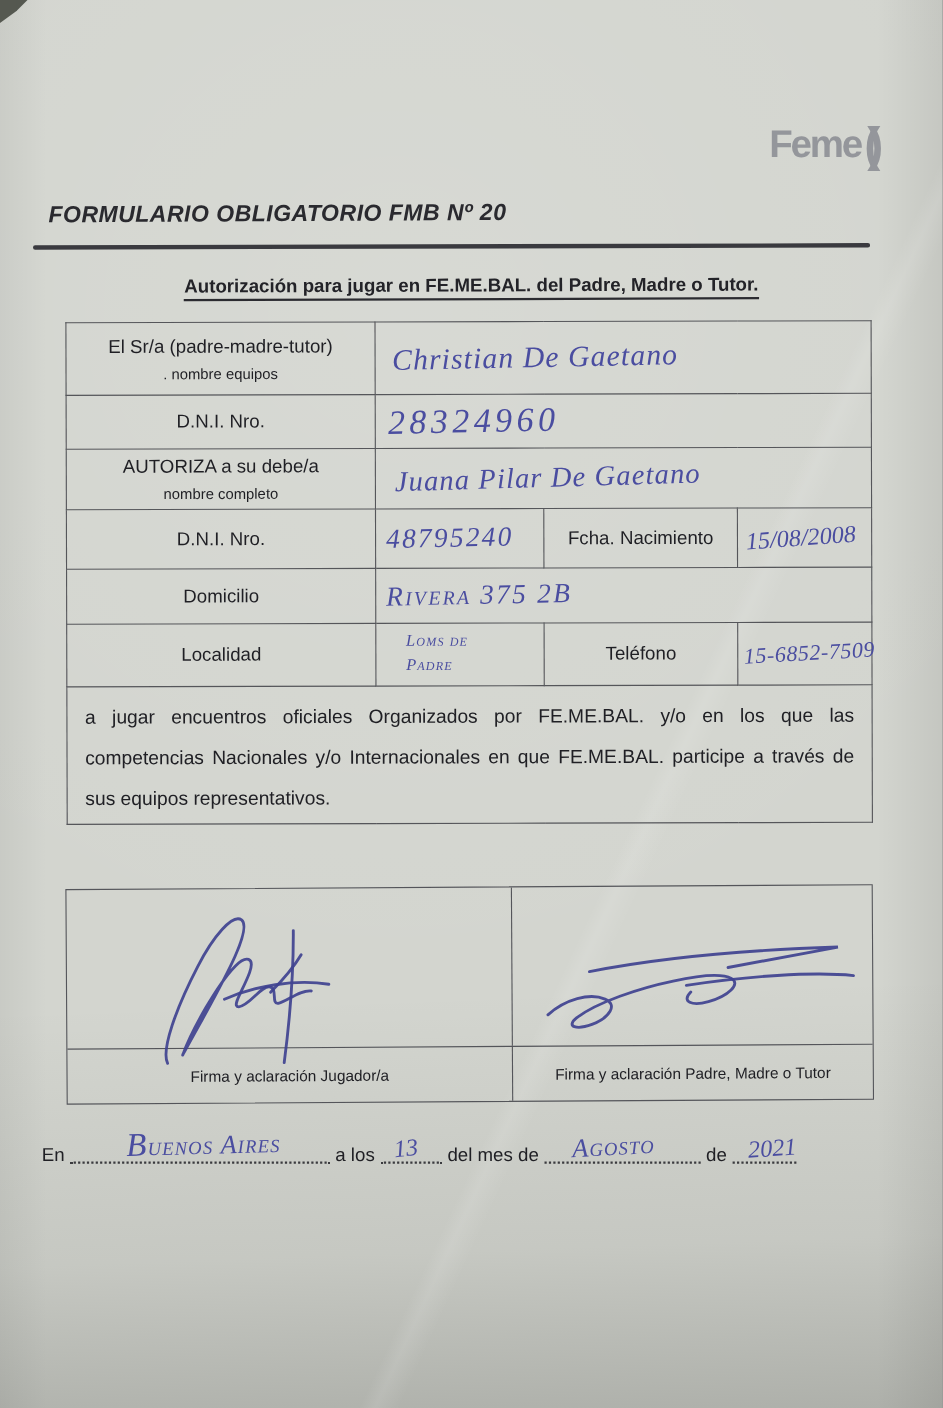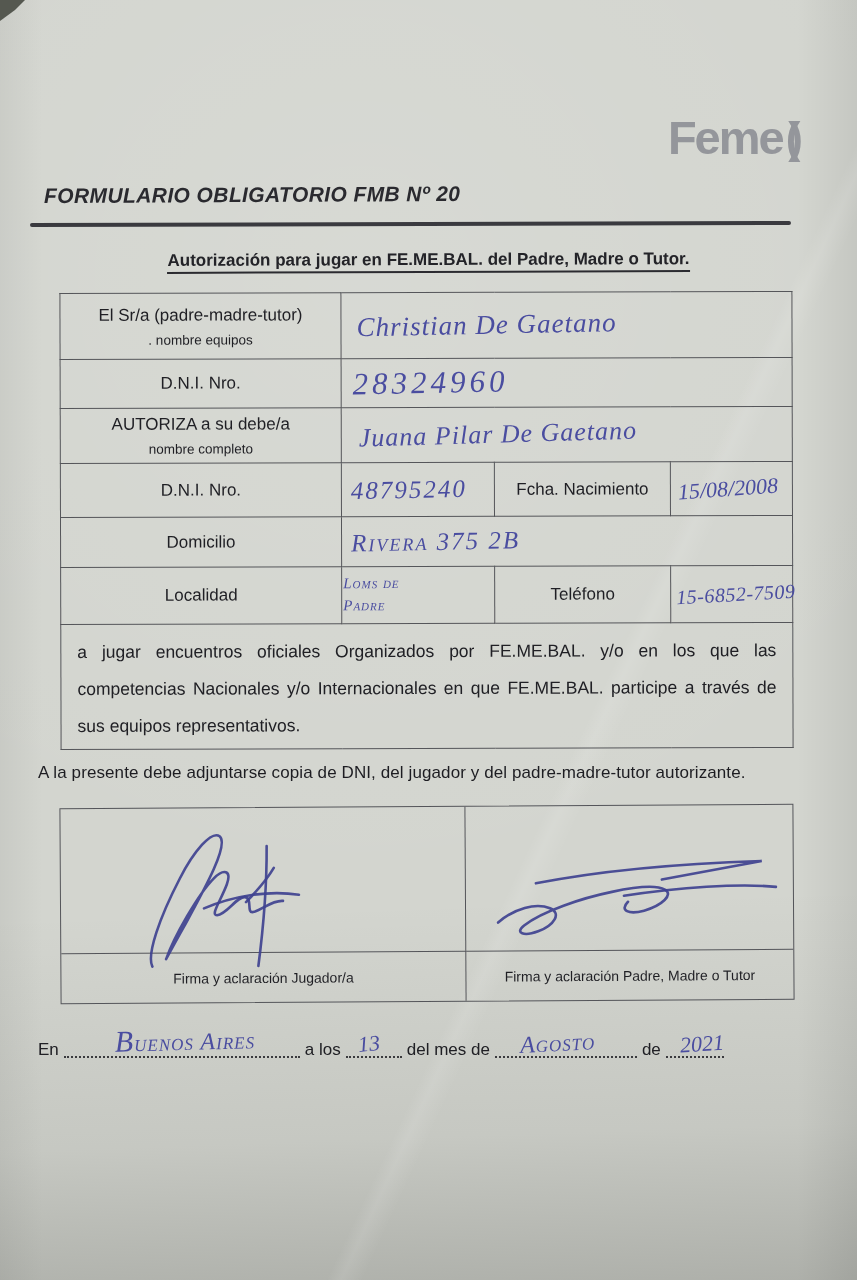--- a/index.html
+++ b/index.html
@@ -13,21 +13,21 @@
       linear-gradient(90deg, rgba(0,0,0,0.05) 0%, rgba(0,0,0,0) 5%, rgba(0,0,0,0) 93%, rgba(0,0,0,0.07) 100%),
       #d3d5cf;
   }
   .corner-artifact {
     position:absolute; top:0; left:0; width:0; height:0;
     border-left:15px solid #555850; border-bottom:11px solid transparent;
     border-top:10px solid #555850; border-right:10px solid transparent;
   }
   
   .logo { position:absolute; top:110px; right:54px; display:flex; align-items:center; }
-  .logo-feme { font-size:47px; font-weight:bold; letter-spacing:-2px; color:#94969b; }
+  .logo-feme { font-size:35px; font-weight:bold; letter-spacing:-2px; color:#94969b; }
   .logo-lparen, .logo-rparen { font-size:44px; font-weight:bold; color:#94969b; line-height:1; }
   .logo-lparen { margin:0 -5px 0 3px; }
   .logo-rparen { margin-left:-7px; }
   .logo-oval {
     width:94px; height:60px; background:#8d8f93; border-radius:50%;
     display:flex; align-items:center; justify-content:center;
     color:#d3d5cf; font-size:40px; font-weight:bold; letter-spacing:-1px;
     box-shadow: inset 0 0 0 2px #9b9da1;
   }
   
@@ -52,21 +52,21 @@
   .sc { font-variant:small-caps; }
   .vcell { vertical-align:middle; }
   .p-cell { padding:9px 16px 4px 16px; font-size:17.5px; line-height:37px;
     text-align:justify; color:#202025; }
   .hw-r1 { display:inline-block; font-size:27px; padding-left:14px; transform:rotate(-1deg); letter-spacing:1px; }
   .hw-r2 { display:inline-block; font-size:31px; padding-left:10px; letter-spacing:4px; transform:rotate(-1deg); }
   .hw-r3 { display:inline-block; font-size:26px; padding-left:16px; transform:rotate(-1.5deg); letter-spacing:1px; }
   .hw-dni2 { display:inline-block; font-size:25px; padding-left:8px; letter-spacing:2px; transform:rotate(-1deg); }
   .hw-fnac { display:inline-block; font-size:22px; padding-left:6px; transform:rotate(-4deg); white-space:nowrap; }
   .hw-dom { display:inline-block; font-size:25px; padding-left:8px; letter-spacing:2px; transform:rotate(-1deg); }
-  .hw-loc { padding-left:0; font-size:15px; line-height:1.45; letter-spacing:1px; }
+  .hw-loc { padding-left:26px; font-size:15px; line-height:1.45; letter-spacing:1px; }
   .hw-tel { display:inline-block; font-size:20px; padding-left:4px; transform:rotate(-3deg); white-space:nowrap; letter-spacing:0.5px; }
   
   .note { position:absolute; left:38px; top:763px; font-size:17px; color:#1d1d22; letter-spacing:0.1px; }
   
   .sig-box { position:absolute; left:60px; top:806px; width:732px;
     display:grid; grid-template-columns:405px 327px; grid-template-rows:144px 50px;
     border:1.6px solid #54555a; transform:rotate(-0.35deg); }
   .sig-space { position:relative; }
   .sig-space.left { border-right:1.6px solid #54555a; }
   .sig-label { border-top:1.6px solid #54555a; display:flex; align-items:center;
@@ -169,21 +169,20 @@
       <td class="vcell">
         <span class="hw hw-tel">15-6852-7509</span>
       </td>
     </tr>
     <tr style="height:118px;">
       <td colspan="4" class="p-cell">a jugar encuentros oficiales Organizados por FE.ME.BAL. y/o en los que las competencias Nacionales y/o Internacionales en que FE.ME.BAL. participe a través de sus equipos representativos.</td>
     </tr>
   </tbody>
     </table>
 
-  <div class="note">A la presente debe adjuntarse copia de DNI, del jugador y del padre-madre-tutor autorizante.</div>
 
   <div class="sig-box">
     <div class="sig-space left">
       <svg class="sig sig-player" width="250" height="170" viewBox="0 0 250 170">
         <path d="M36,150 C30,138 44,100 64,62 C78,35 96,14 104,20 C114,28 88,74 68,110 C56,131 48,146 50,142 C58,120 82,78 98,62 C108,52 116,54 111,68 C105,84 94,99 101,99 C111,98 121,80 129,81 C137,82 130,97 137,96 C146,94 156,84 167,85"></path>
         <path d="M88,92 C116,80 152,74 183,79"></path>
         <path d="M151,30 C151,64 148,106 142,150"></path>
         <path d="M130,86 C142,74 152,62 158,52"></path>
       </svg>
     </div>

